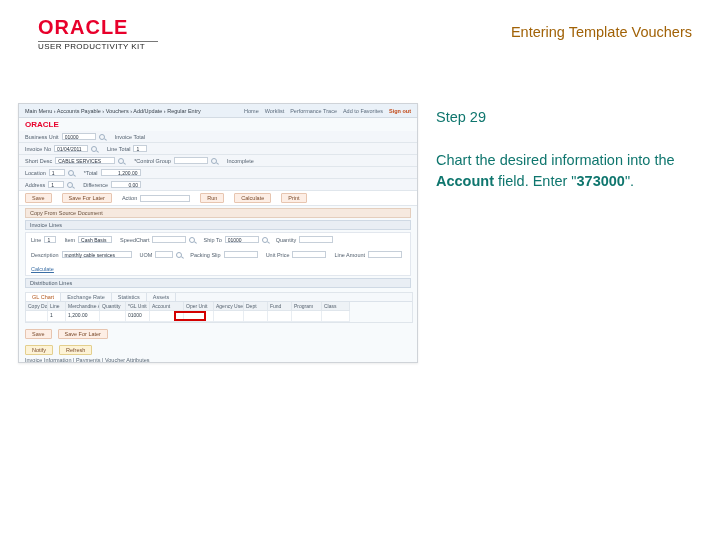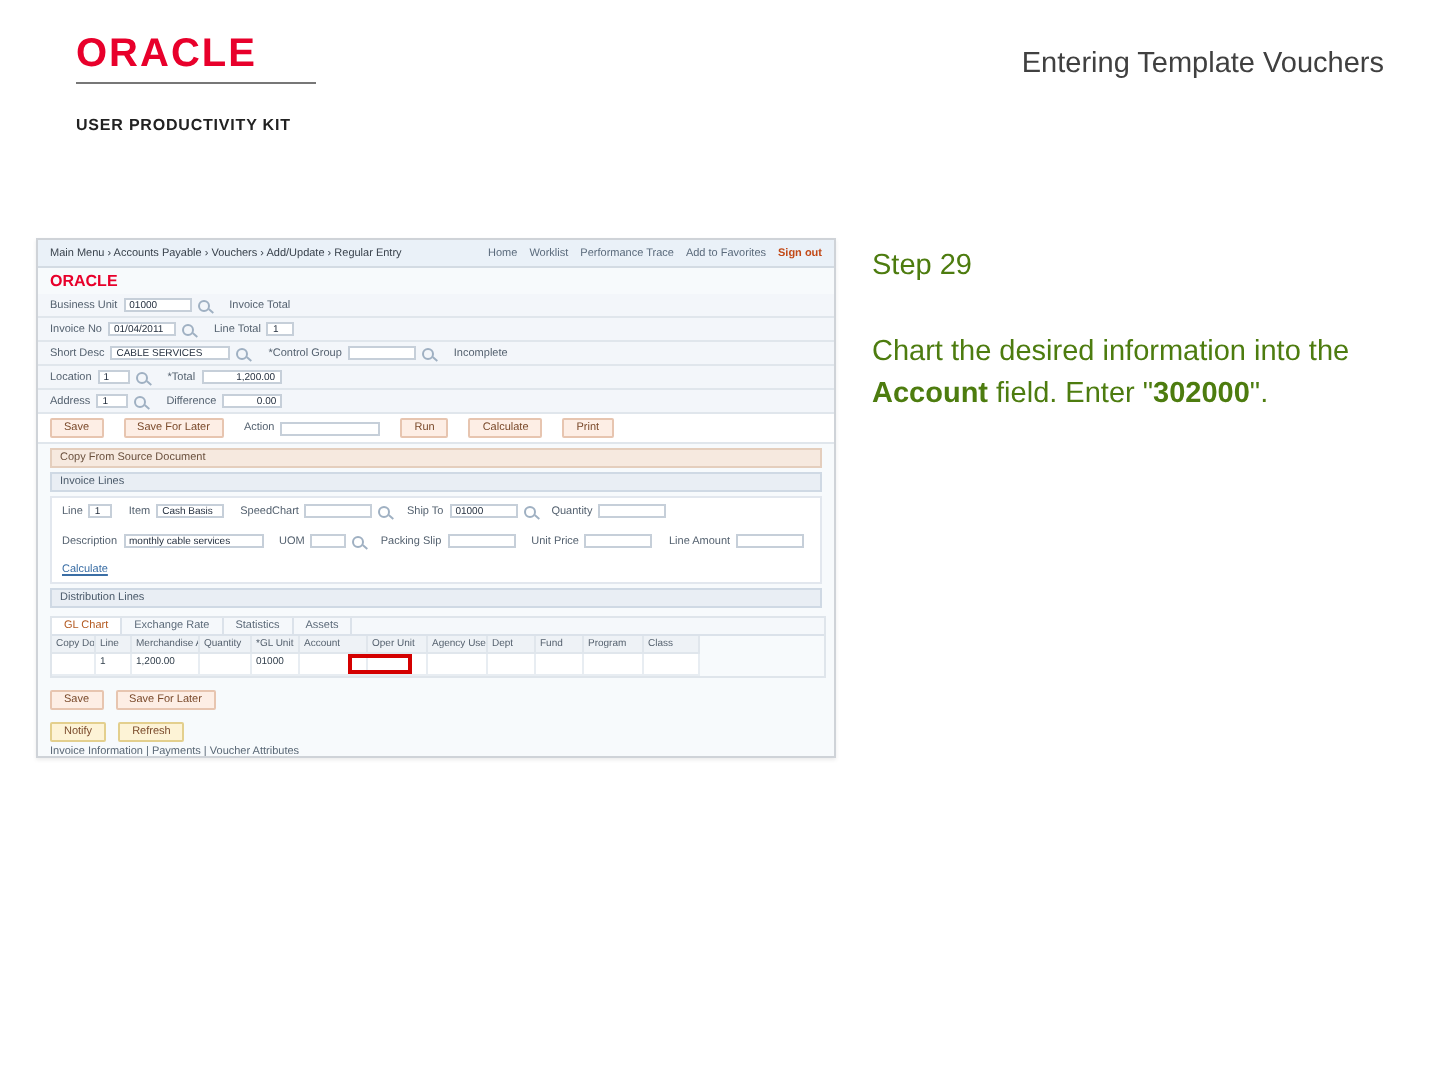--- a/index.html
+++ b/index.html
@@ -1,26 +1,26 @@
 <!DOCTYPE html>
 <html><head>
 <meta charset="utf-8">
 <style>
   * { box-sizing: border-box; margin: 0; padding: 0; }
   body { font-family: Arial, Helvetica, sans-serif; width: 720px; height: 540px; background: #fff; position: relative; }
   .header { display: flex; justify-content: space-between; align-items: flex-start; padding: 16px 28px 6px 38px; }
   .brand { display: flex; flex-direction: column; }
   .oracle-logo { color: #e8002b; font-weight: 700; font-size: 20px; letter-spacing: 1px; font-family: Arial, sans-serif; }
   .upk-line { display:flex; align-items:center; gap:4px; }
-  .brand-sub { font-size: 8px; letter-spacing: 0.4px; color:#222; font-weight:700; margin-top:16px; }
+  .brand-sub { font-size: 8px; letter-spacing: 0.4px; color:#222; font-weight:400; margin-top:0; }
   .brand-rule { width:120px; height:1px; background:#777; margin-top:2px; }
-  .doc-title { font-size: 14.5px; color:#404040; padding-top:8px; }
+  .doc-title { font-size: 14.5px; color:#a16207; padding-top:8px; }
   .content { display:flex; padding: 46px 18px 0 18px; gap:18px; align-items:flex-start; }
   .shot { width:400px; height:260px; border:1px solid #cfd3d8; background:#f7fafc; position:relative; font-size:6px; color:#4a5560; overflow:hidden; box-shadow:0 1px 2px rgba(0,0,0,.08); }
-  .side { flex:1; font-size:14.5px; line-height:1.45; color:#4d7c0f; padding-top:4px; }
+  .side { flex:1; font-size:14.5px; line-height:1.45; color:#0f766e; padding-top:4px; }
   .step { margin-bottom:22px; }
   .side b { font-weight:700; }
   
   .s-top { background:#eaf1f8; height:14px; display:flex; align-items:center; justify-content:space-between; padding:0 6px; font-size:5.5px; color:#39424c; border-bottom:1px solid #d3dbe3; }
   .s-tabs { display:flex; gap:6px; }
   .s-tabs span { color:#5b6b7c; }
   .s-tabs .sel { color:#c24a18; font-weight:600; }
   .s-logo { color:#e8002b; font-weight:700; font-size:8px; padding:2px 6px; }
   .rowbar { background:#f3f6fa; border-bottom:1px solid #e0e6ec; padding:2px 6px; display:flex; flex-wrap:wrap; gap:10px; align-items:center; }
   .fld { display:flex; align-items:center; gap:3px; }
@@ -249,16 +249,16 @@
     <div class="bot-btns">
       <span class="mini-btn" style="background:#fdf3d6;border-color:#e3cf8d">Notify</span>
       <span class="mini-btn" style="background:#fdf3d6;border-color:#e3cf8d">Refresh</span>
     </div>
     <div style="font-size:5.5px;color:#5a6876;padding:2px 6px">Invoice Information | Payments | Voucher Attributes</div>
   </div>
 
   <div class="side">
     <div class="step">Step 29</div>
     <div>
-      <span>Chart the desired information into the </span><b>Account</b><span> field. Enter "</span><b>302000</b><span>".</span>
+      <span>Chart the desired information into the </span><b>Account</b><span> field. Enter "</span><b>373000</b><span>".</span>
     </div>
   </div>
 </div>
 
 </body></html>

